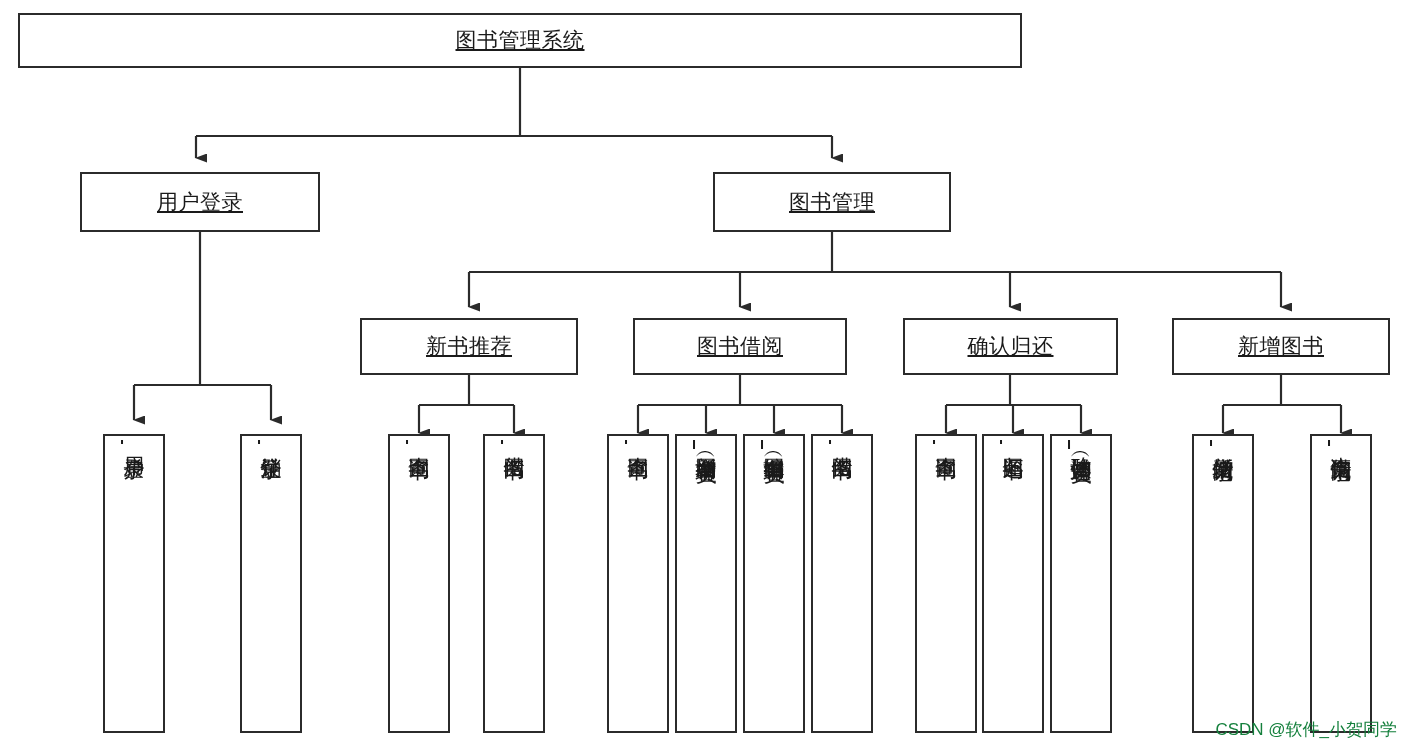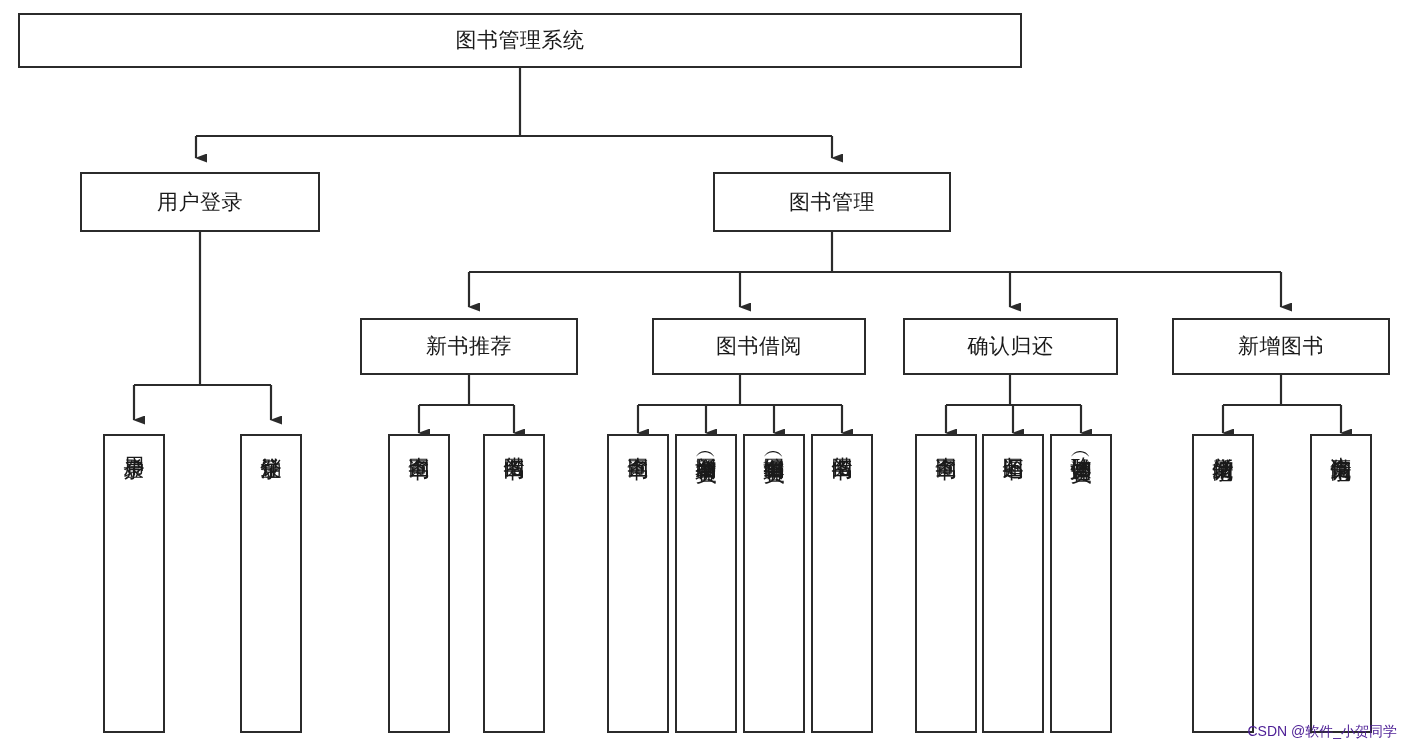--- a/index.html
+++ b/index.html
@@ -27,20 +27,21 @@
   .node {
     position: absolute;
     box-sizing: border-box;
     background: #ffffff;
     border: 2px solid #2b2b2b;
     display: flex;
     align-items: center;
     justify-content: center;
     color: #1a1a1a;
     z-index: 2;
+    text-decoration: underline;
   }
   .node .lbl {
     display: block;
     text-align: center;
     line-height: 1.25;
   }
   
   .node.h .lbl {
     font-size: 21px;
     letter-spacing: 0.5px;
@@ -58,22 +59,22 @@
     font-size: 21px;
     line-height: 1.05;
     letter-spacing: 1px;
     white-space: nowrap;
     max-height: 100%;
   }
   #watermark {
     position: absolute;
     right: 8px;
     bottom: 6px;
-    font-size: 14px;
-    color: #4c1d95;
+    font-size: 17px;
+    color: #15803d;
     z-index: 5;
     white-space: nowrap;
     pointer-events: none;
   }
 </style>
 </head>
 <body>
 
 <div id="canvas">
 
@@ -134,21 +135,21 @@
   <div class="node h" style="left:80px; top:172px; width:240px; height:60px;">
     <span class="lbl">用户登录</span>
   </div>
   <div class="node h" style="left:713px; top:172px; width:238px; height:60px;">
     <span class="lbl">图书管理</span>
   </div>
 
   <div class="node h" style="left:360px; top:318px; width:218px; height:57px;justify-content:center;">
     <span class="lbl">新书推荐</span>
   </div>
-  <div class="node h" style="left:633px; top:318px; width:214px; height:57px;margin-left:19px;">
+  <div class="node h" style="left:633px; top:318px; width:214px; height:57px;">
     <span class="lbl">图书借阅</span>
   </div>
   <div class="node h" style="left:903px; top:318px; width:215px; height:57px;">
     <span class="lbl">确认归还</span>
   </div>
   <div class="node h" style="left:1172px; top:318px; width:218px; height:57px;">
     <span class="lbl">新增图书</span>
   </div>
 
   <div class="node v" style="left:103px; top:434px; width:62px; height:299px;">

